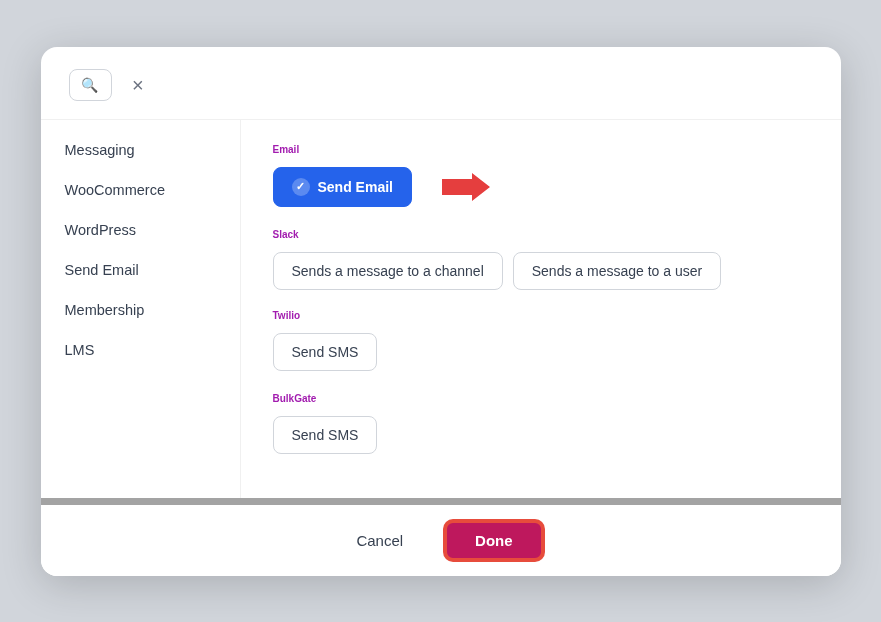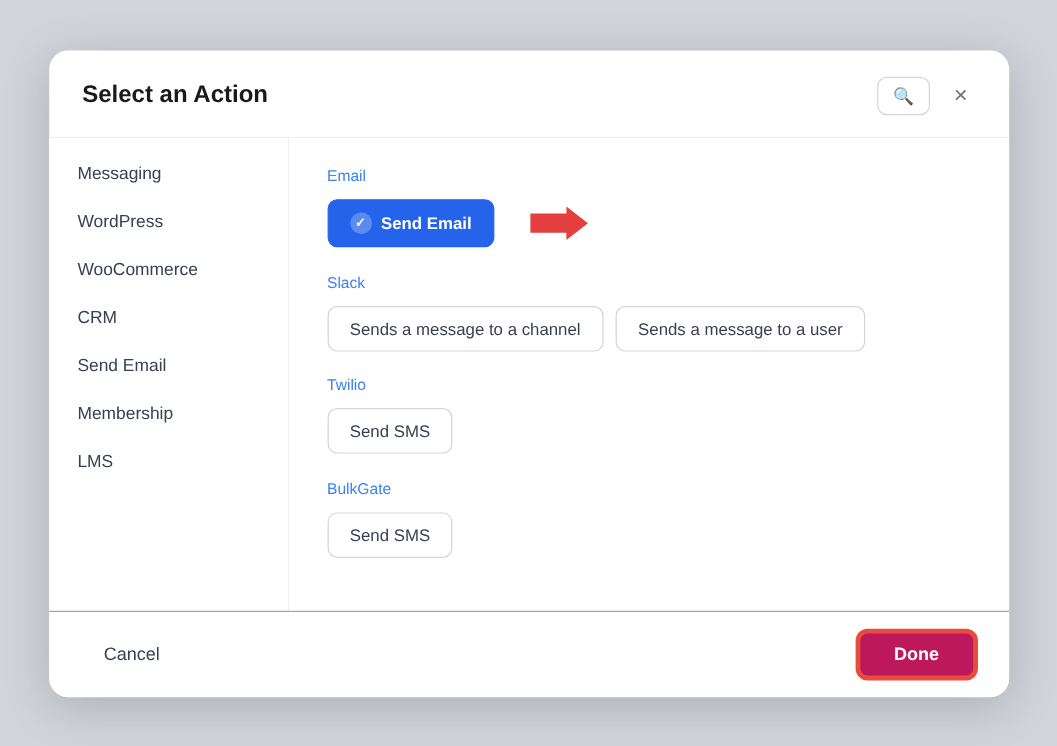--- a/index.html
+++ b/index.html
@@ -113,23 +113,23 @@
 
     
     .content-area {
       flex: 1;
       padding: 24px 32px;
       overflow-y: auto;
       background: #fff;
     }
 
     .section-label {
-      font-size: 13px;
-      font-weight: 400;
-      color: #3b82f6;
+      font-size: 10px;
+      font-weight: 700;
+      color: #a21caf;
       margin-bottom: 12px;
       margin-top: 0;
     }
 
     .section-label:not(:first-child) {
       margin-top: 22px;
     }
 
     .action-buttons-row {
       display: flex;
@@ -183,23 +183,23 @@
     .send-email-row {
       display: flex;
       align-items: center;
       margin-bottom: 4px;
     }
 
     
     .modal-footer {
       display: flex;
       align-items: center;
-      justify-content: space-between;
+      justify-content: center;
       padding: 16px 28px;
-      border-top: 1px solid #a3a3a3;
+      border-top: 7px solid #a3a3a3;
       gap: 24px;
       background: #fff;
     }
 
     .cancel-btn {
       background: none;
       border: none;
       font-size: 15px;
       color: #374151;
       cursor: pointer;
@@ -223,36 +223,34 @@
     
     .content-area::-webkit-scrollbar { width: 6px; }
     .content-area::-webkit-scrollbar-thumb { background: #d1d5db; border-radius: 3px; }
   </style>
 </head>
 <body>
 
 <div class="modal-overlay">
 
   <div class="modal-header">
-    <span class="modal-title">Select an Action</span>
     <div class="header-right">
       <div class="search-box">
         <span class="search-icon">🔍</span>
       </div>
       <button class="close-btn">×</button>
     </div>
   </div>
 
   <div class="modal-body">
 
     <div class="sidebar">
       <div class="sidebar-item">Messaging</div>
+      <div class="sidebar-item">WooCommerce</div>
       <div class="sidebar-item">WordPress</div>
-      <div class="sidebar-item">WooCommerce</div>
-      <div class="sidebar-item">CRM</div>
       <div class="sidebar-item">Send Email</div>
       <div class="sidebar-item">Membership</div>
       <div class="sidebar-item">LMS</div>
     </div>
 
     <div class="content-area">
 
       <div class="section-label">Email</div>
       <div class="send-email-row">
         <button class="action-btn primary">

